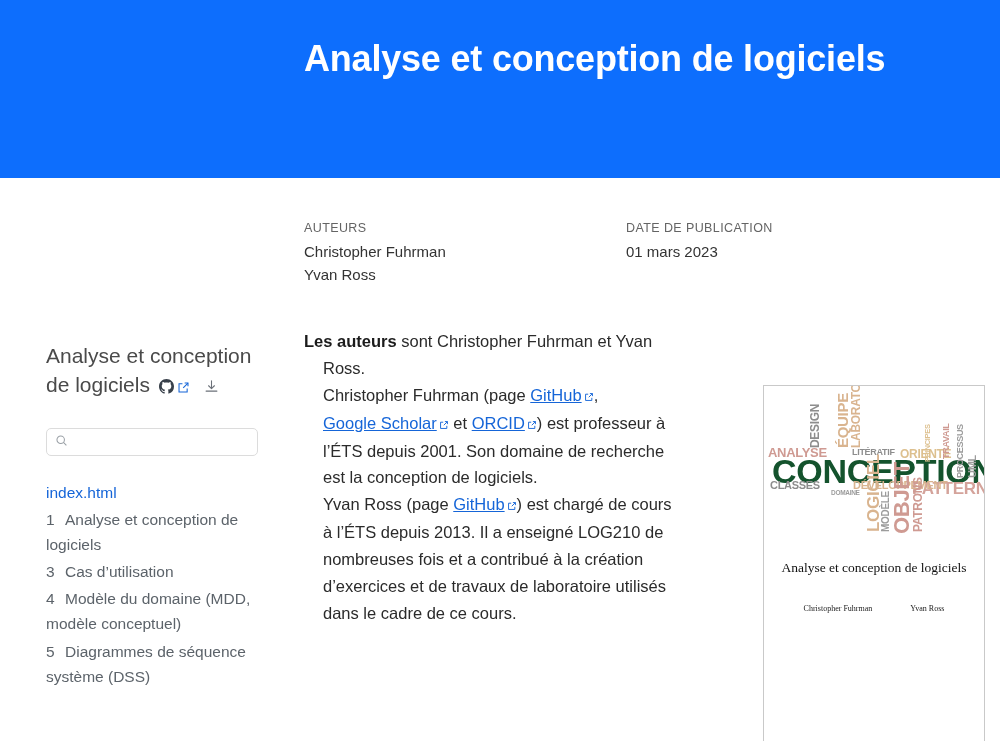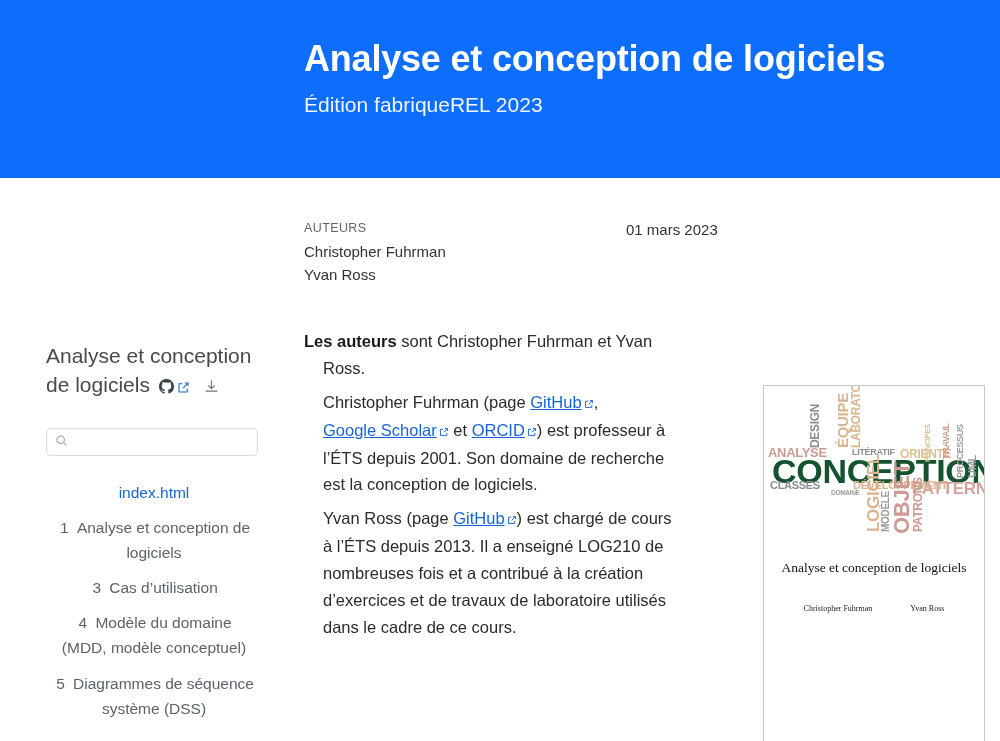--- a/index.html
+++ b/index.html
@@ -131,21 +131,21 @@
     min-width: 0;
   }
 
   .nav-list {
     list-style: none;
     margin: 0;
     padding: 0;
     margin-top: 23px;
     width: 216px;
   }
-  .nav-list li { margin: 8px; padding: 0; text-align: center; }
+  .nav-list li { margin: 0; padding: 0; }
   .nav-link {
     display: block;
     font-size: 15.5px;
     line-height: 1.62;
     color: #5c636a;
     text-decoration: none;
     padding: 1px 0;
   }
   .nav-link.root { color: #1565d8; }
   .nav-num {
@@ -164,21 +164,21 @@
   .para {
     margin: 0 0 17px 0;
     font-size: 16.5px;
     line-height: 1.63;
     color: #2b2b2b;
     padding-left: 19px;
     text-indent: -19px;
   }
   .para b { font-weight: 700; color: #1b1b1b; }
   .para i { font-style: italic; }
-  .sub-line { display: block; text-indent: 0; margin-top: 7px; }
+  .sub-line { display: block; text-indent: 0; }
   .lnk {
     color: #1565d8;
     text-decoration: underline;
     white-space: nowrap;
   }
   .ext {
     display: inline-block;
     vertical-align: -1px;
     margin-left: 2px;
   }
@@ -225,32 +225,32 @@
     font-size: 8px;
     color: #222;
   }
 </style>
 </head>
 <body>
 
 <header class="banner">
   <div class="banner-inner">
     <h1 class="banner-title">Analyse et conception de logiciels</h1>
-    <p class="banner-subtitle">Édition fabriqueREL 2023</p>
   </div>
 </header>
 
 <section class="meta-wrap">
   <div class="meta-row">
     <div class="meta-block">
       <div class="meta-label">AUTEURS</div>
       <div class="meta-value">Christopher Fuhrman</div>
       <div class="meta-value">Yvan Ross</div>
     </div>
     <div class="meta-block">
+      <div class="meta-label">DATE DE PUBLICATION</div>
       <div class="meta-value">01 mars 2023</div>
     </div>
   </div>
 </section>
 
 <div class="layout">
 
   <aside class="sidebar">
     <h2 class="side-title"><span>Analyse et conception de logiciels</span><span class="side-icons">&nbsp;<a class="icon-btn" href="#" title="GitHub"><svg width="15" height="15" viewBox="0 0 16 16" fill="#38404a" aria-hidden="true">
               <path d="M8 0C3.58 0 0 3.58 0 8c0 3.54 2.29 6.53 5.47 7.59.4.07.55-.17.55-.38 0-.19-.01-.82-.01-1.49-2.01.37-2.53-.49-2.69-.94-.09-.23-.48-.94-.82-1.13-.28-.15-.68-.52-.01-.53.63-.01 1.08.58 1.23.82.72 1.21 1.87.87 2.33.66.07-.52.28-.87.51-1.07-1.78-.2-3.64-.89-3.64-3.95 0-.87.31-1.59.82-2.15-.08-.2-.36-1.02.08-2.12 0 0 .67-.21 2.2.82.64-.18 1.32-.27 2-.27s1.36.09 2 .27c1.53-1.04 2.2-.82 2.2-.82.44 1.1.16 1.92.08 2.12.51.56.82 1.27.82 2.15 0 3.07-1.87 3.75-3.65 3.95.29.25.54.73.54 1.48 0 1.07-.01 1.93-.01 2.2 0 .21.15.46.55.38A8.01 8.01 0 0 0 16 8c0-4.42-3.58-8-8-8z"></path>

